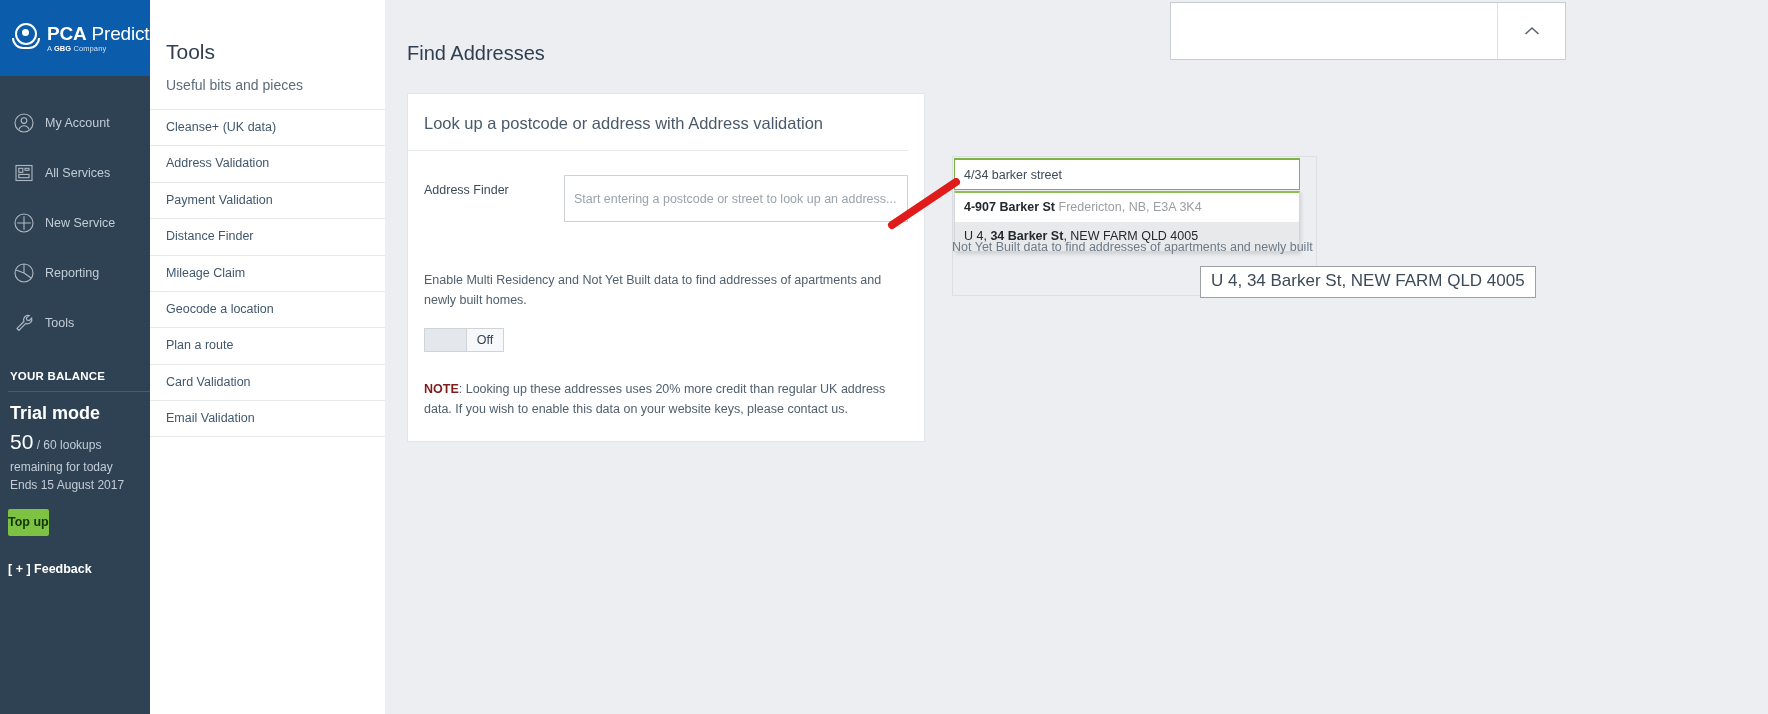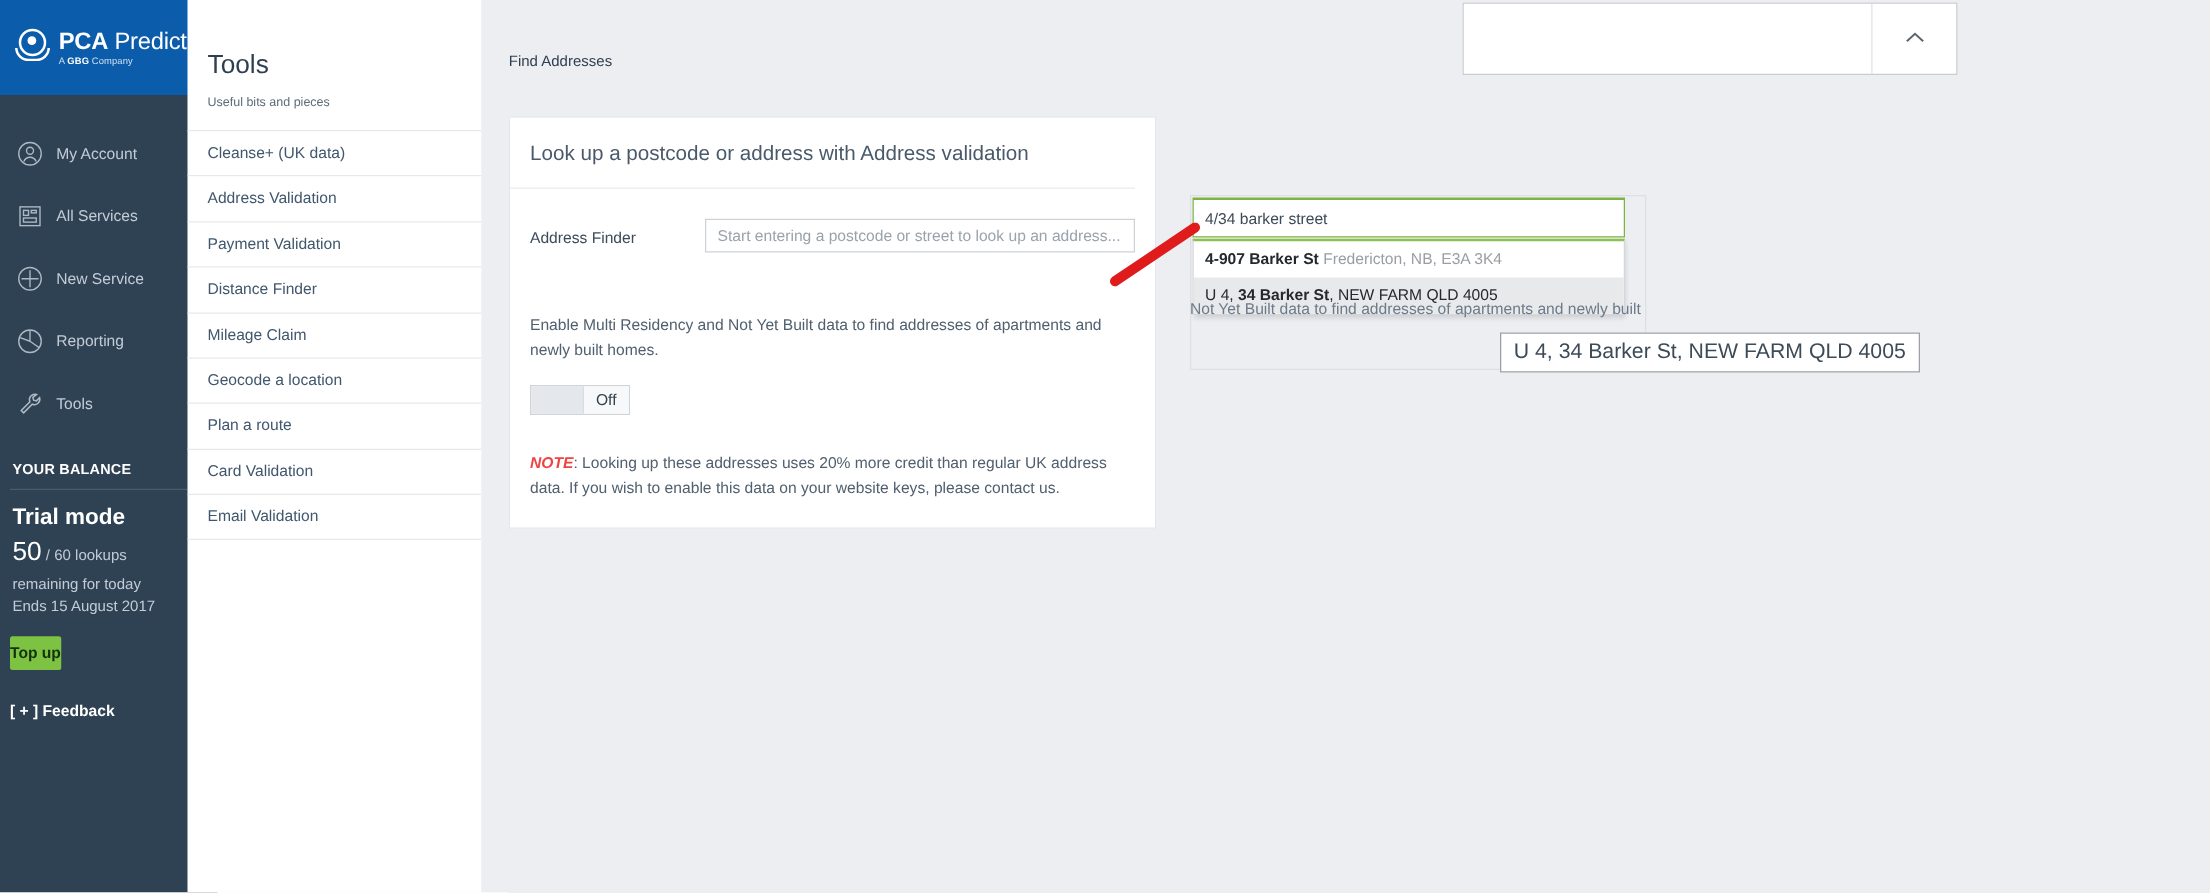--- a/index.html
+++ b/index.html
@@ -76,50 +76,50 @@
 
   
   #tools-col {
     position: absolute; left: 150px; top: 0;
     width: 235px; height: 714px; background: #ffffff;
   }
   .tools-h1 {
     font-size: 21px; color: #2f3f50; font-weight: normal;
     padding: 40px 0 0 16px;
   }
-  .tools-sub { font-size: 10px; color: #5d6b7a; padding: 13px 16px 16px 16px; }
+  .tools-sub { font-size: 14px; color: #5d6b7a; padding: 13px 16px 16px 16px; }
   .tool-link {
     display: block; border-top: 1px solid #e6e9ec;
     padding: 8px 0 8px 16px; font-size: 12.5px; color: #41576d;
     text-decoration: none; cursor: pointer; line-height: 1.55;
   }
   .tool-link:last-child { border-bottom: 1px solid #e6e9ec; }
 
   
   #main {
     position: absolute; left: 385px; top: 0;
     width: 1383px; height: 714px; background: #eceef1;
   }
   .page-title {
-    font-size: 12px; color: #2f3f50; font-weight: normal;
+    font-size: 20px; color: #2f3f50; font-weight: normal;
     padding: 42px 0 0 22px;
   }
   .card {
     position: absolute; left: 22px; top: 93px;
     width: 518px; background: #ffffff; border: 1px solid #e2e5e9;
   }
   .card-h {
     font-size: 16.5px; color: #4a5a6a; font-weight: normal;
     padding: 20px 0 17px 16px; border-bottom: 1px solid #e8ebee;
     margin: 0 16px 0 0;
   }
   .form-row { display: flex; align-items: flex-start; padding: 24px 16px 0 16px; }
   .form-label { width: 140px; font-size: 12.5px; color: #3c4b5a; padding-top: 8px; }
   .finder-input {
-    flex: 1; height: 27px; border: 1px solid #cdd2d7; background: #fff;
+    flex: 1; height: 47px; border: 1px solid #cdd2d7; background: #fff;
     font-size: 12.5px; color: #9aa3ac; padding: 0 9px;
     font-family: "Liberation Sans", sans-serif;
   }
   .finder-input::placeholder { color: #9aa3ac; }
   .helper {
     font-size: 12.5px; color: #51606f; line-height: 1.62;
     padding: 48px 22px 0 16px;
   }
   .toggle {
     display: inline-flex; margin: 17px 0 0 16px; cursor: pointer;
@@ -128,21 +128,21 @@
   .toggle .knob { width: 41px; background: #e4e8ec; }
   .toggle .state {
     width: 37px; background: #f6f8f9; font-size: 12.5px; color: #33414f;
     display: flex; align-items: center; justify-content: center;
     border-left: 1px solid #cfd4d9;
   }
   .note {
     font-size: 12.5px; color: #51606f; line-height: 1.62;
     padding: 24px 22px 22px 16px;
   }
-  .note b { color: #ef4444; font-style: italic; }
+  .note b { color: #7f1d1d; }
 
   
   #topbox {
     position: absolute; left: 1170px; top: 2px;
     width: 396px; height: 58px; background: #ffffff;
     border: 1px solid #c9ccd0; display: flex; align-items: stretch;
   }
   #topbox .tb-main { flex: 1; }
   #topbox .tb-btn {
     width: 68px; border-left: 1px solid #dfe2e5;

